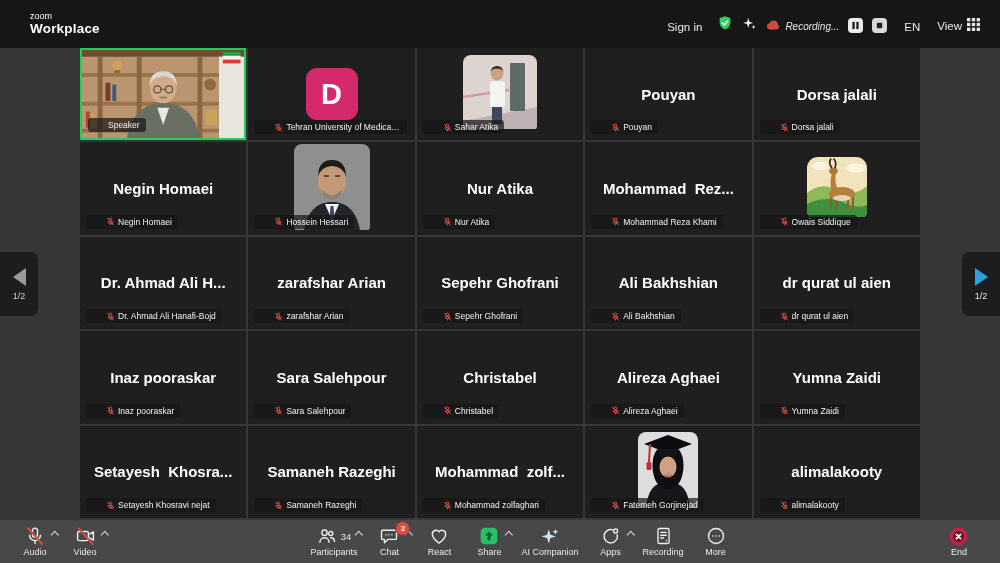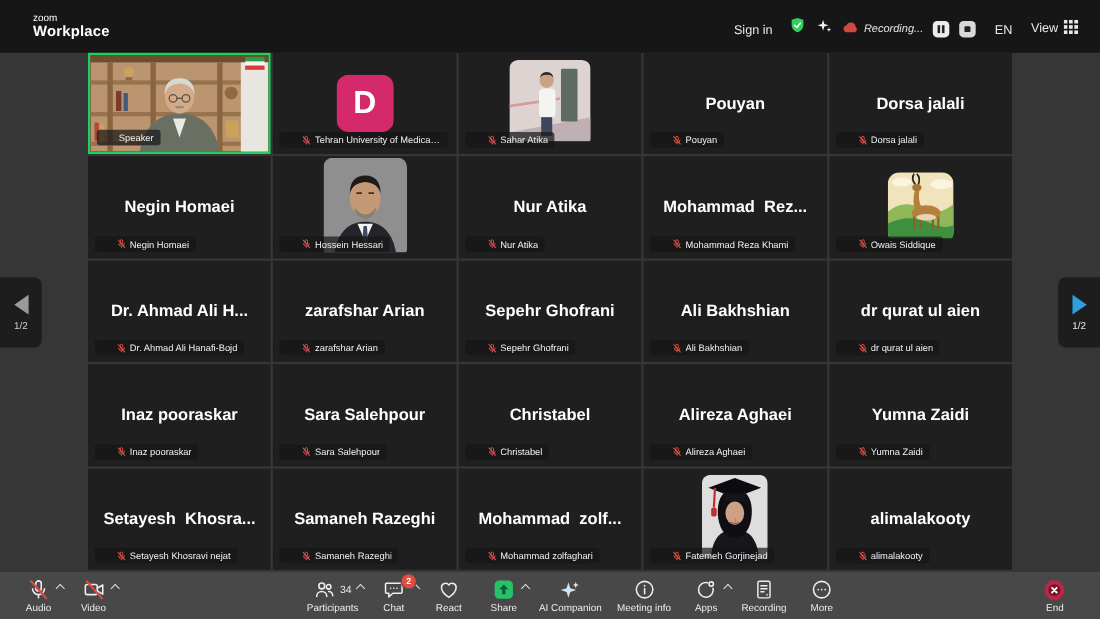--- a/index.html
+++ b/index.html
@@ -619,30 +619,20 @@
           <svg width="20" height="20" viewBox="0 0 24 24">
             <path d="M10.5 4l2 6.5L19 12.5l-6.5 2-2 6.5-2-6.5L2 12.5l6.5-2z" fill="#cfe4f5"></path>
             <path d="M18.5 3.5l.9 2.6 2.6.9-2.6.9-.9 2.6-.9-2.6-2.6-.9 2.6-.9z" fill="#e8f2fa"></path>
           </svg>
         </span>
         <span class="lbl">AI Companion</span>
       </button>
       <button class="tb-item">
         <span class="ico">
           <svg width="20" height="20" viewBox="0 0 24 24">
-            <circle cx="12" cy="12" r="9" stroke="#ededed" stroke-width="1.7" fill="none" stroke-linecap="round" stroke-linejoin="round"></circle>
-            <circle cx="12" cy="7.8" r="1" fill="#ededed"></circle>
-            <line x1="12" y1="10.8" x2="12" y2="16.5" stroke="#ededed" stroke-width="1.7" fill="none" stroke-linecap="round" stroke-linejoin="round"></line>
-          </svg>
-        </span>
-        <span class="lbl">Meeting info</span>
-      </button>
-      <button class="tb-item">
-        <span class="ico">
-          <svg width="20" height="20" viewBox="0 0 24 24">
             <path d="M13.5 4.5a8 8 0 1 0 6 6" stroke="#ededed" stroke-width="1.7" fill="none" stroke-linecap="round" stroke-linejoin="round"></path>
             <circle cx="17.5" cy="6" r="2.4" stroke="#ededed" stroke-width="1.7" fill="none" stroke-linecap="round" stroke-linejoin="round"></circle>
           </svg>
         </span>
         <span class="lbl">Apps</span>
         <span class="chev"></span>
       </button>
       <button class="tb-item">
         <span class="ico">
           <svg width="19" height="20" viewBox="0 0 24 24">

